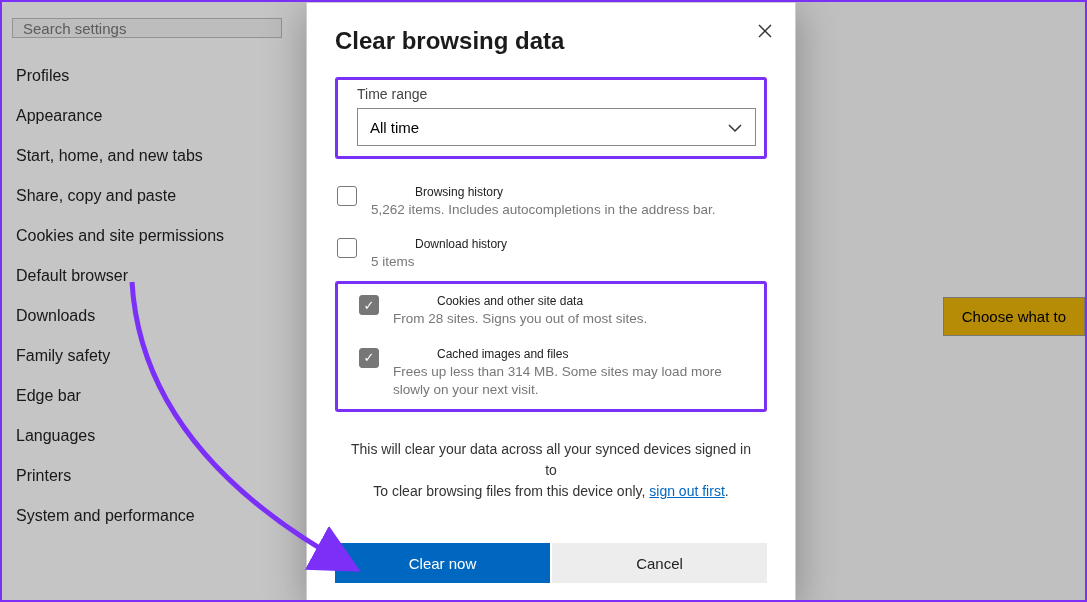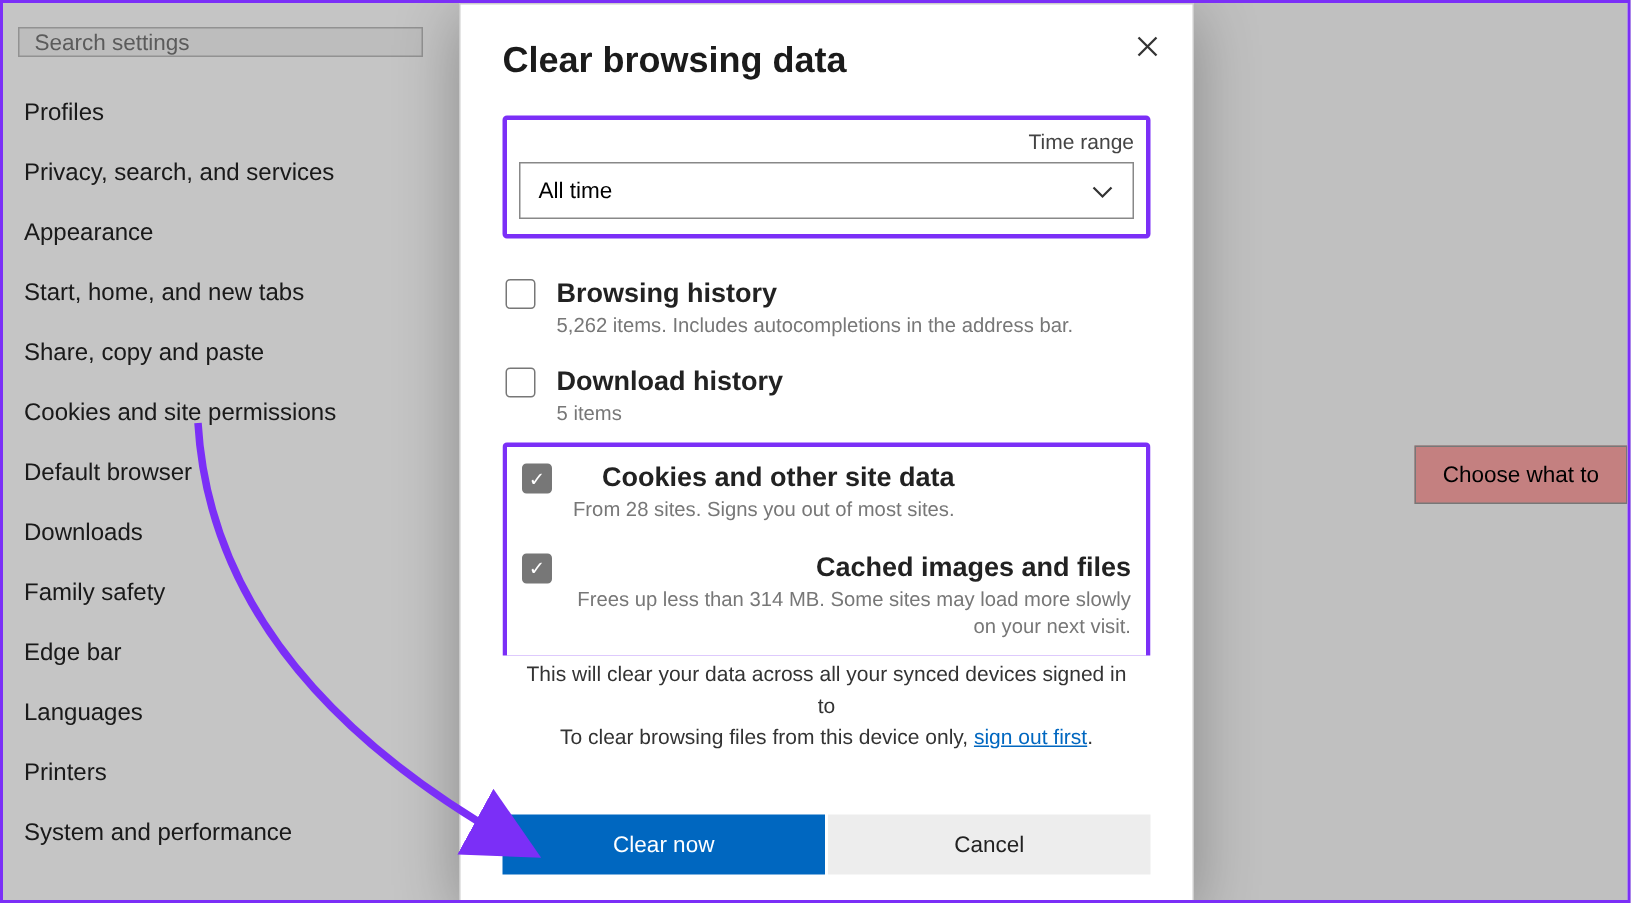--- a/index.html
+++ b/index.html
@@ -44,21 +44,21 @@
     padding: 60px 40px;
     position: relative;
     color: #222;
     font-size: 15px;
   }
   .main h3 { font-weight: 600; margin-bottom: 20px; }
   .main-section { margin-bottom: 60px; }
   .choose-btn {
     position: absolute;
     right: 0px; top: 295px;
-    background: #fca5a5; border: 1px solid #999;
+    background: #eab308; border: 1px solid #999;
     padding: 10px 18px; font-size: 15px;
   }
   .link { color: #0067c0; text-decoration: underline; cursor: pointer; }
 
   
   .dim {
     position: absolute; inset: 0;
     background: rgba(0,0,0,0.22);
   }
 
@@ -85,39 +85,39 @@
   .dropdown {
     width: 100%; height: 38px;
     border: 1px solid #888;
     background: #fff;
     padding: 0 12px;
     font-size: 15px;
     display:flex; align-items:center; justify-content:space-between;
     cursor:pointer;
   }
   .chev { font-size: 18px; color:#333; }
-  .box-purple { border: 3px solid #7b2ff7; border-radius: 3px; padding: 6px 8px 10px 8px; text-align: right; }
+  .box-purple { border: 3px solid #7b2ff7; border-radius: 3px; padding: 6px 8px 10px 19px; }
   .box-purple.first { margin-bottom: 14px; }
   .box-purple.second { margin-top: 0px; margin-bottom: 10px; }
 
   .options {
     position: relative;
     margin-top: 4px;
     height: 260px;
     overflow: hidden;
   }
   .opt-row { display:flex; gap:14px; padding: 8px 2px 10px 2px; }
   .cb {
     width: 20px; height: 20px; flex:0 0 20px; margin-top:1px;
     border: 1.5px solid #777; border-radius: 3px;
     display:flex; align-items:center; justify-content:center;
     font-size: 13px; color:#fff;
   }
   .cb.checked { background:#777; border-color:#777; }
-  .opt-title { font-size: 18px; font-weight: 700; color:#222; }
+  .opt-title { font-size: 12px; font-weight: 400; color:#222;margin-left:44px; }
   .opt-sub { font-size: 13.5px; color:#777; margin-top:2px; line-height:1.35; }
 
   .sync-note { font-size: 14px; color:#333; text-align:center; line-height:1.5; padding: 2px 12px 12px 12px; }
   .btn-row { display:flex; gap:2px; padding: 0 28px; }
   .btn { flex:1; height:40px; font-size:15px; border:none; cursor:pointer; }
   .btn.primary { background:#0067c0; color:#fff; }
   .btn.secondary { background:#ededed; color:#222; }
 
   
   .arrow {
@@ -126,21 +126,20 @@
     z-index: 50;
   }
 </style>
 </head>
 <body>
 
 <div class="page">
   <div class="sidebar">
     <input class="search-box" placeholder="Search settings" style="">
     <div class="nav-item">Profiles</div>
-    <div class="nav-item">Privacy, search, and services</div>
     <div class="nav-item">Appearance</div>
     <div class="nav-item">Start, home, and new tabs</div>
     <div class="nav-item">Share, copy and paste</div>
     <div class="nav-item">Cookies and site permissions</div>
     <div class="nav-item">Default browser</div>
     <div class="nav-item">Downloads</div>
     <div class="nav-item">Family safety</div>
     <div class="nav-item">Edge bar</div>
     <div class="nav-item">Languages</div>
     <div class="nav-item">Printers</div>

